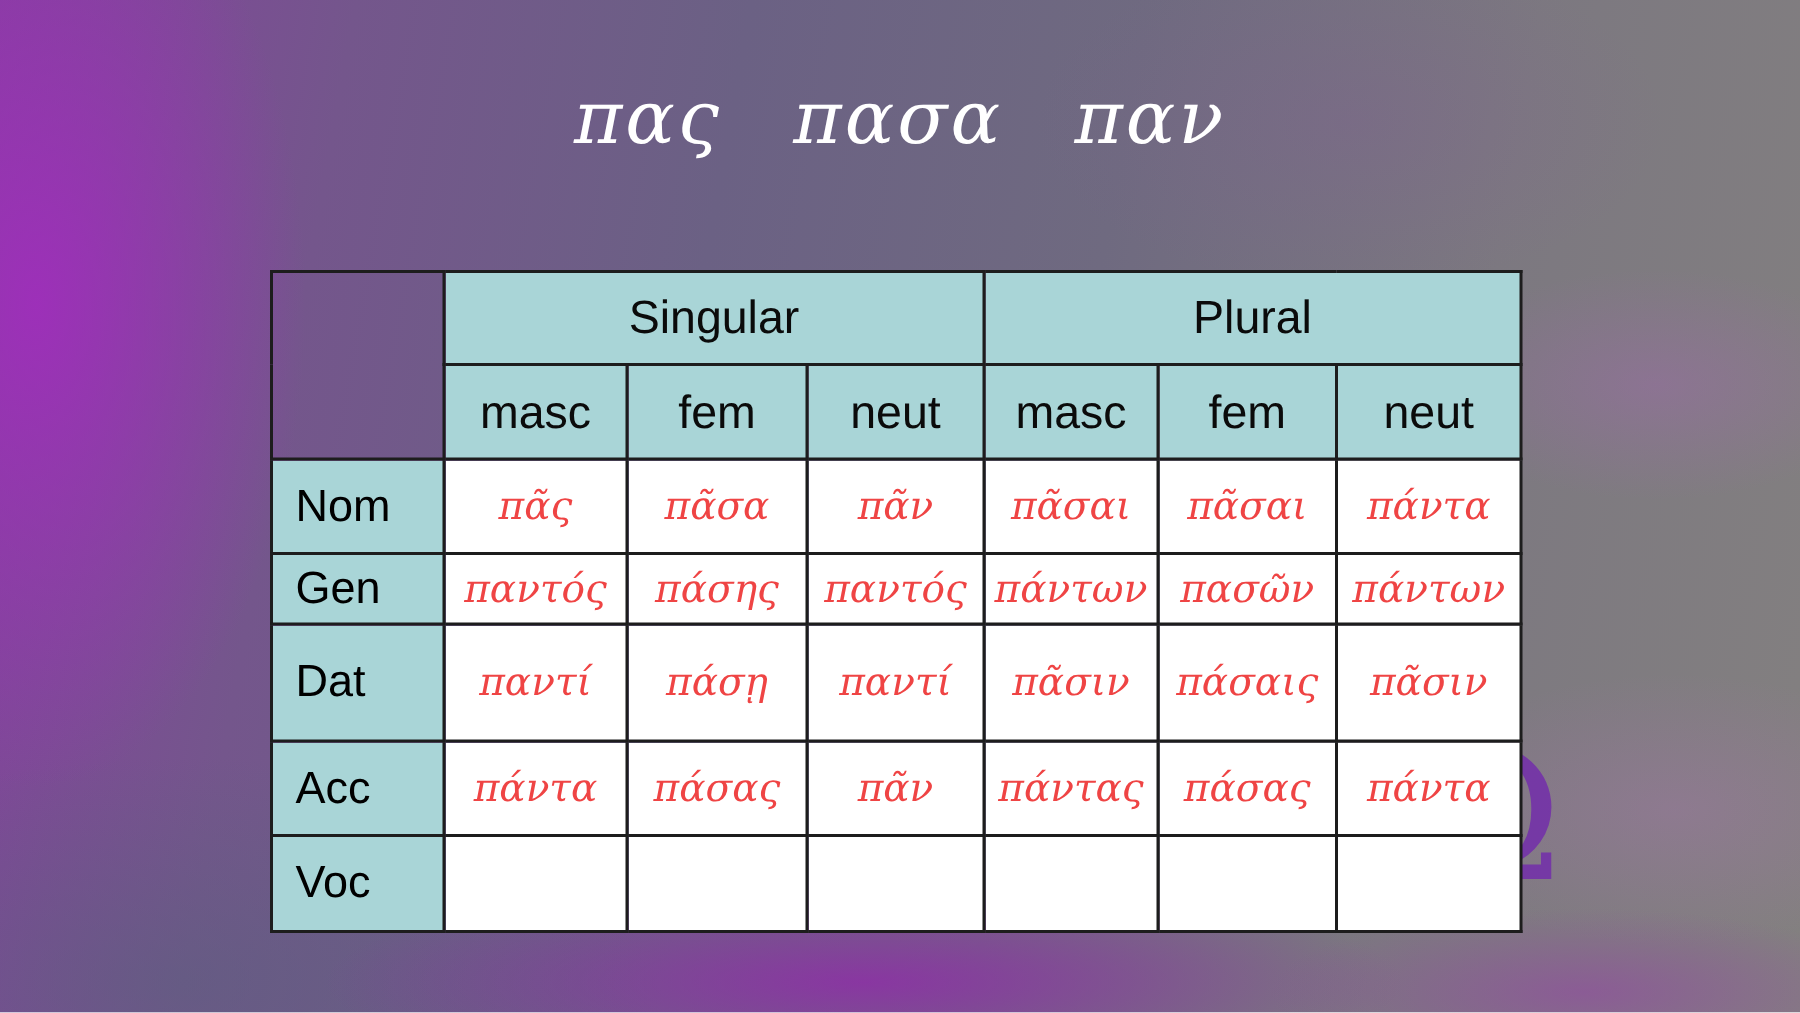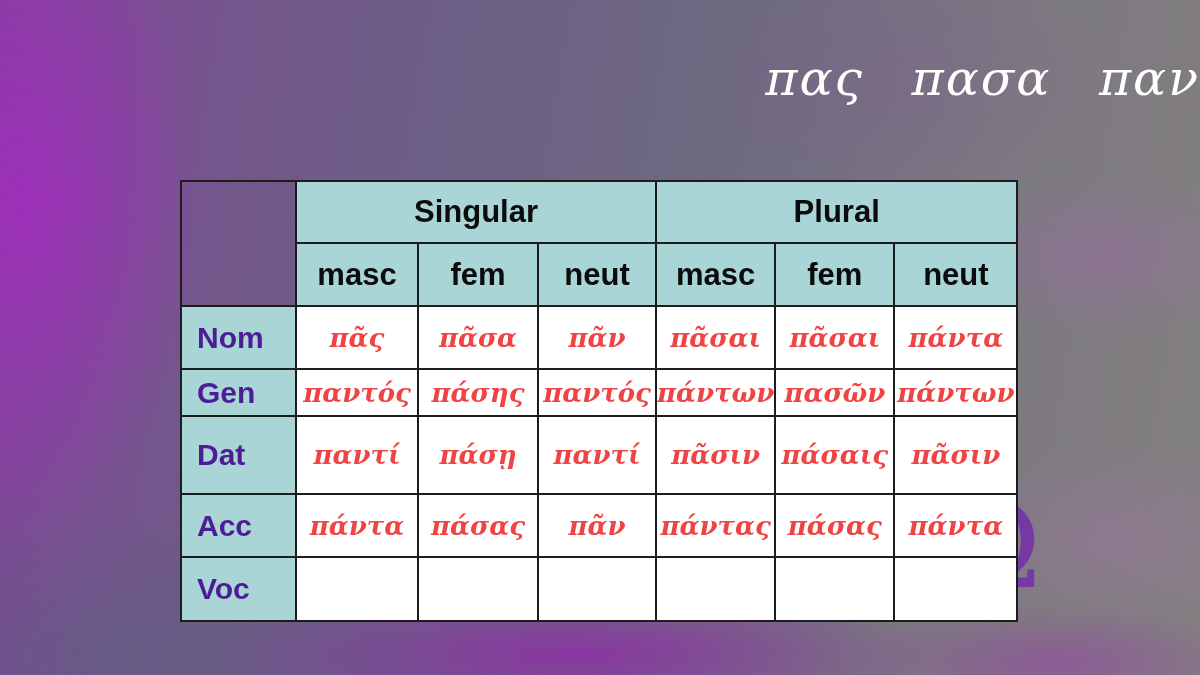--- a/index.html
+++ b/index.html
@@ -22,21 +22,21 @@
       radial-gradient(ellipse 260px 130px at 93% 80%, rgba(190,110,200,0.22), transparent 70%),
       radial-gradient(ellipse 300px 160px at 75% 12%, rgba(130,90,150,0.25), transparent 70%),
       radial-gradient(ellipse 420px 200px at 10% 97%, rgba(90,95,125,0.55), transparent 75%),
       linear-gradient(100deg, #84419e 0%, #74568c 18%, #6b6184 38%, #6f6a80 58%, #7c7880 78%, #838080 100%);
   }
 
   
   .title {
     position: absolute; top: 50px; left: 0;
     width: 1200px;
-    text-align: right;
+    text-align: center;
     font-family: "DejaVu Serif", serif;
     font-style: italic;
     font-size: 49px;
     color: #ffffff;
     word-spacing: 30px;
     letter-spacing: 2px;
     z-index: 3;
   }
 
   
@@ -55,39 +55,39 @@
   table.decl {
     position: absolute;
     left: 180px; top: 180px;
     border-collapse: collapse;
     table-layout: fixed;
     z-index: 2;
   }
   table.decl th, table.decl td {
     border: 2px solid #1d1d1d;
     padding: 0;
-    font-weight: bold;
+    font-weight: normal;
     text-align: center;
     vertical-align: middle;
     overflow: hidden;
     margin-left: 28px;
   }
   td.corner {
     border: none;
     background: transparent;
   }
   .hdr {
     background: #a9d5d7;
     color: #0b0b0b;
     font-family: "Liberation Sans", sans-serif;
     font-size: 31px;
   }
   .rowlabel {
     background: #a9d5d7;
-    color: #4c1d95;
+    color: #000000;
     font-family: "Liberation Sans", sans-serif;
     font-size: 30px;
     text-align: left !important;
     padding-left: 15px !important;
   }
   .gk {
     background: #ffffff;
     color: #ef4444;
     font-family: "DejaVu Serif", serif;
     font-style: italic;

